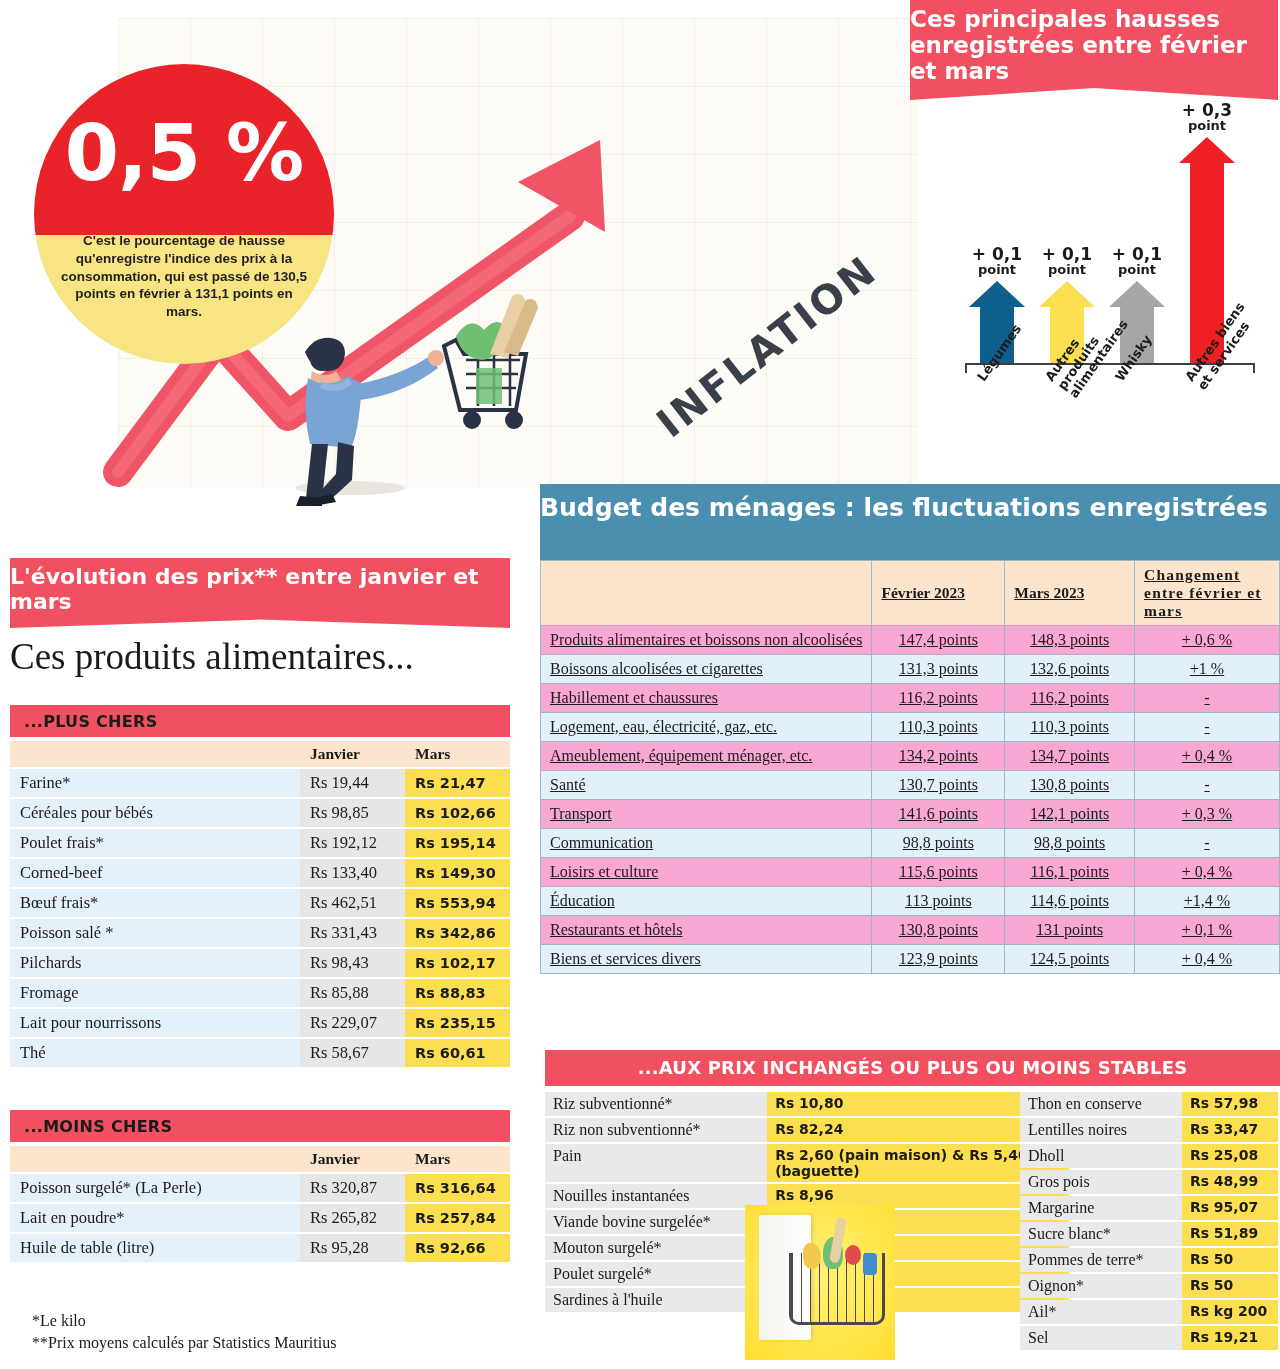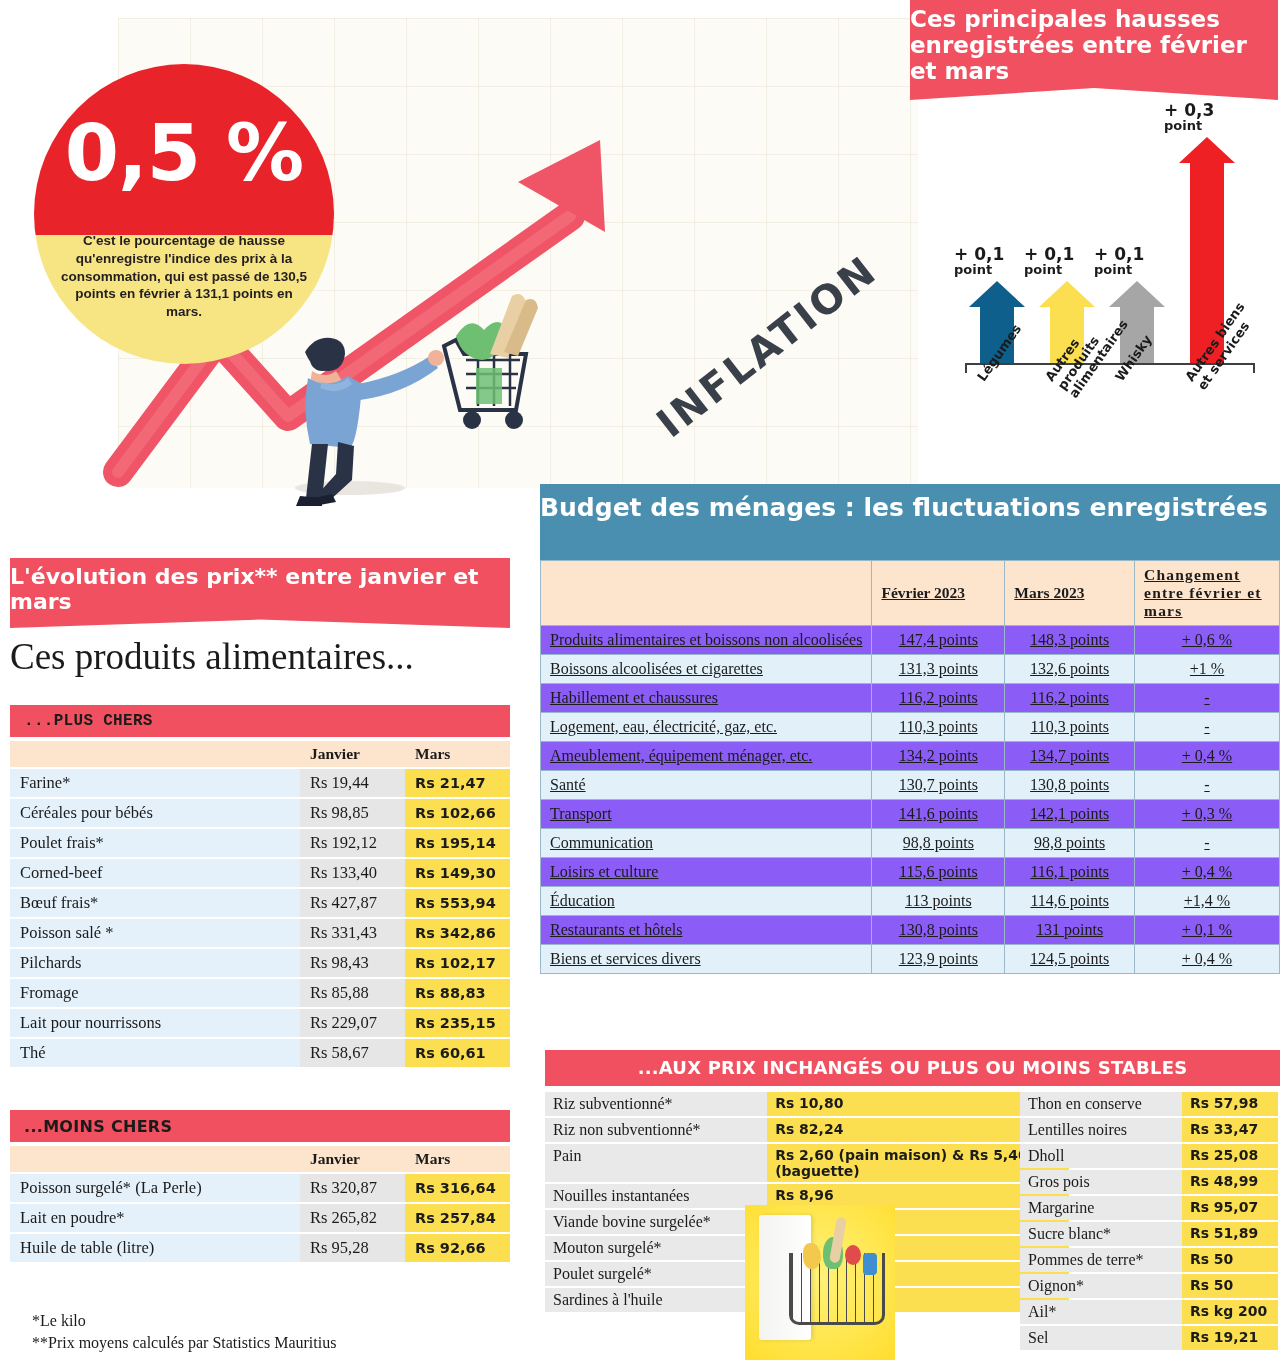--- a/index.html
+++ b/index.html
@@ -79,21 +79,21 @@
     content:""; position:absolute; width:2px; height:10px; background:#3f3f3f; bottom:-8px;
   }
   #bar-chart .axis:before{ left:0; }
   #bar-chart .axis:after{ right:0; }
   .arrow-bar{ position:absolute; bottom:2px; }
   .arrow-bar .shaft{ position:absolute; bottom:0; left:11px; width:34px; }
   .arrow-bar .head{
     position:absolute; left:0; width:56px; height:26px;
   }
   .bar-label{
-    position:absolute; width:86px; left:-15px;
+    position:absolute; width:86px; text-align:center; left:-15px;
     font-family:"DejaVu Sans", sans-serif; font-weight:700; color:#1b1b1b;
     line-height:1.05;
   }
   .bar-label .v{ font-size:17px; display:block; }
   .bar-label .u{ font-size:13px; display:block; }
   .cat-label{
     position:absolute; top:0; left:0;
     font-family:"DejaVu Sans", sans-serif; font-weight:700; font-size:13px;
     color:#1b1b1b; line-height:1.12; white-space:nowrap;
     transform:rotate(-55deg); transform-origin:left top;
@@ -137,21 +137,21 @@
     font-family:"Liberation Serif", serif; font-size:16px; color:#1b1b1b;
   }
   table#budget th, table#budget td{
     border:1px solid #9ab8c8; padding:5px 9px; vertical-align:middle;text-decoration:underline;
   }
   table#budget thead th{ background:#fce4cd; font-weight:700; font-size:15.5px; text-align:left; }
   table#budget thead th.chg{ letter-spacing:1.2px; }
   table#budget td.cat{ text-align:left; }
   table#budget td.num, table#budget td.chg{ text-align:center; }
   table#budget tbody tr.alt td{ background:#e2f1f9; }
-  table#budget tbody tr td{ background:#8b5cf6; }
+  table#budget tbody tr td{ background:#f9a8d4; }
   table#budget col.c1{ width:332px; }
   table#budget col.c2{ width:133px; }
   table#budget col.c3{ width:130px; }
   table#budget col.c4{ width:145px; }
 
   
   .stable-wrap{ position:absolute; top:1090px; }
   table.stable{
     border-collapse:separate; border-spacing:0 2px;
     font-family:"Liberation Serif", serif; font-size:16px; color:#1b1b1b;
@@ -306,21 +306,21 @@
   </div>
   <div class="cat-label" style="left:158px;top:6px;">Whisky</div>
   <div class="cat-label" style="left:228px;top:6px;">
     <div>Autres biens</div>
     <div>et services</div>
   </div>
 </div>
 
 <div id="produits-title">Ces produits alimentaires...</div>
 
-<div class="cat-bar" style="left:10px;top:705px;width:500px;height:32px;font-family:Liberation Mono, monospace;">
+<div class="cat-bar" style="left:10px;top:705px;width:500px;height:32px;">
   <span>...PLUS CHERS</span>
 </div>
 <table class="price" id="tbl-plus-chers" style="left:10px;top:739px;">
   <thead>
     <tr>
       <th class="blank"></th>
       <th class="jan">Janvier</th>
       <th class="mar">Mars</th>
     </tr>
   </thead>
@@ -340,21 +340,21 @@
       <td class="jan">Rs 192,12</td>
       <td class="mar">Rs 195,14</td>
     </tr>
     <tr>
       <td class="name">Corned-beef</td>
       <td class="jan">Rs 133,40</td>
       <td class="mar">Rs 149,30</td>
     </tr>
     <tr>
       <td class="name">Bœuf frais*</td>
-      <td class="jan">Rs 427,87</td>
+      <td class="jan">Rs 462,51</td>
       <td class="mar">Rs 553,94</td>
     </tr>
     <tr>
       <td class="name">Poisson salé *</td>
       <td class="jan">Rs 331,43</td>
       <td class="mar">Rs 342,86</td>
     </tr>
     <tr>
       <td class="name">Pilchards</td>
       <td class="jan">Rs 98,43</td>

